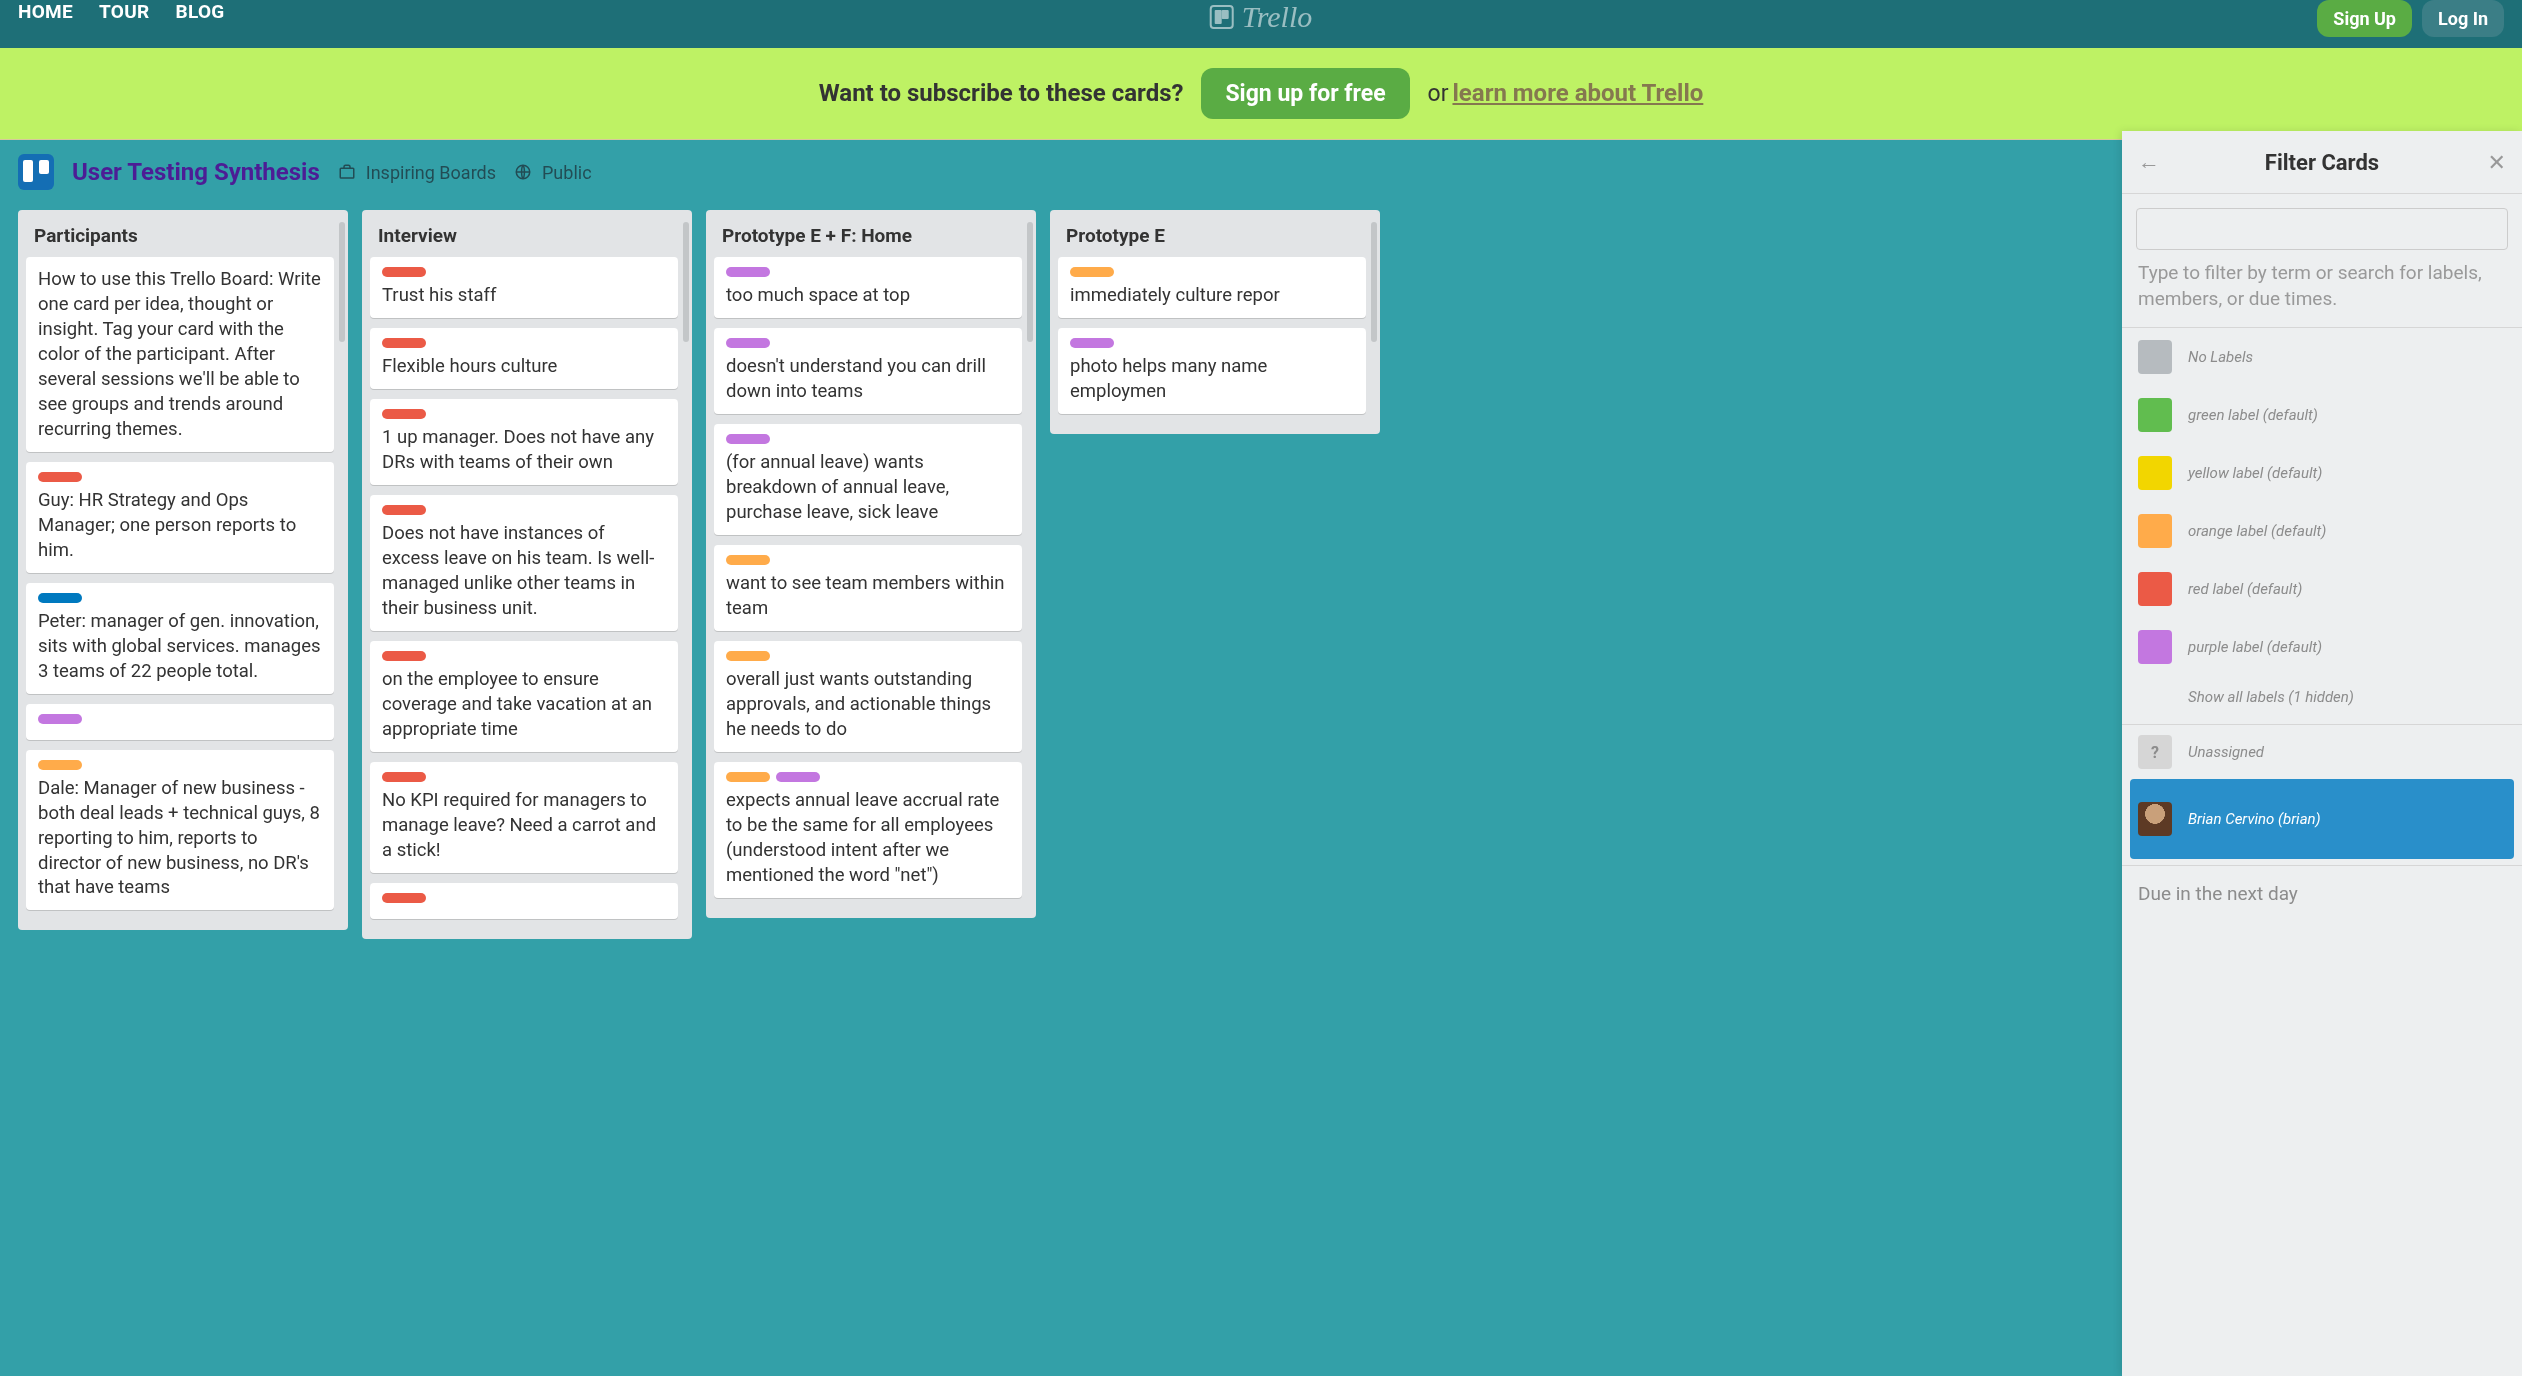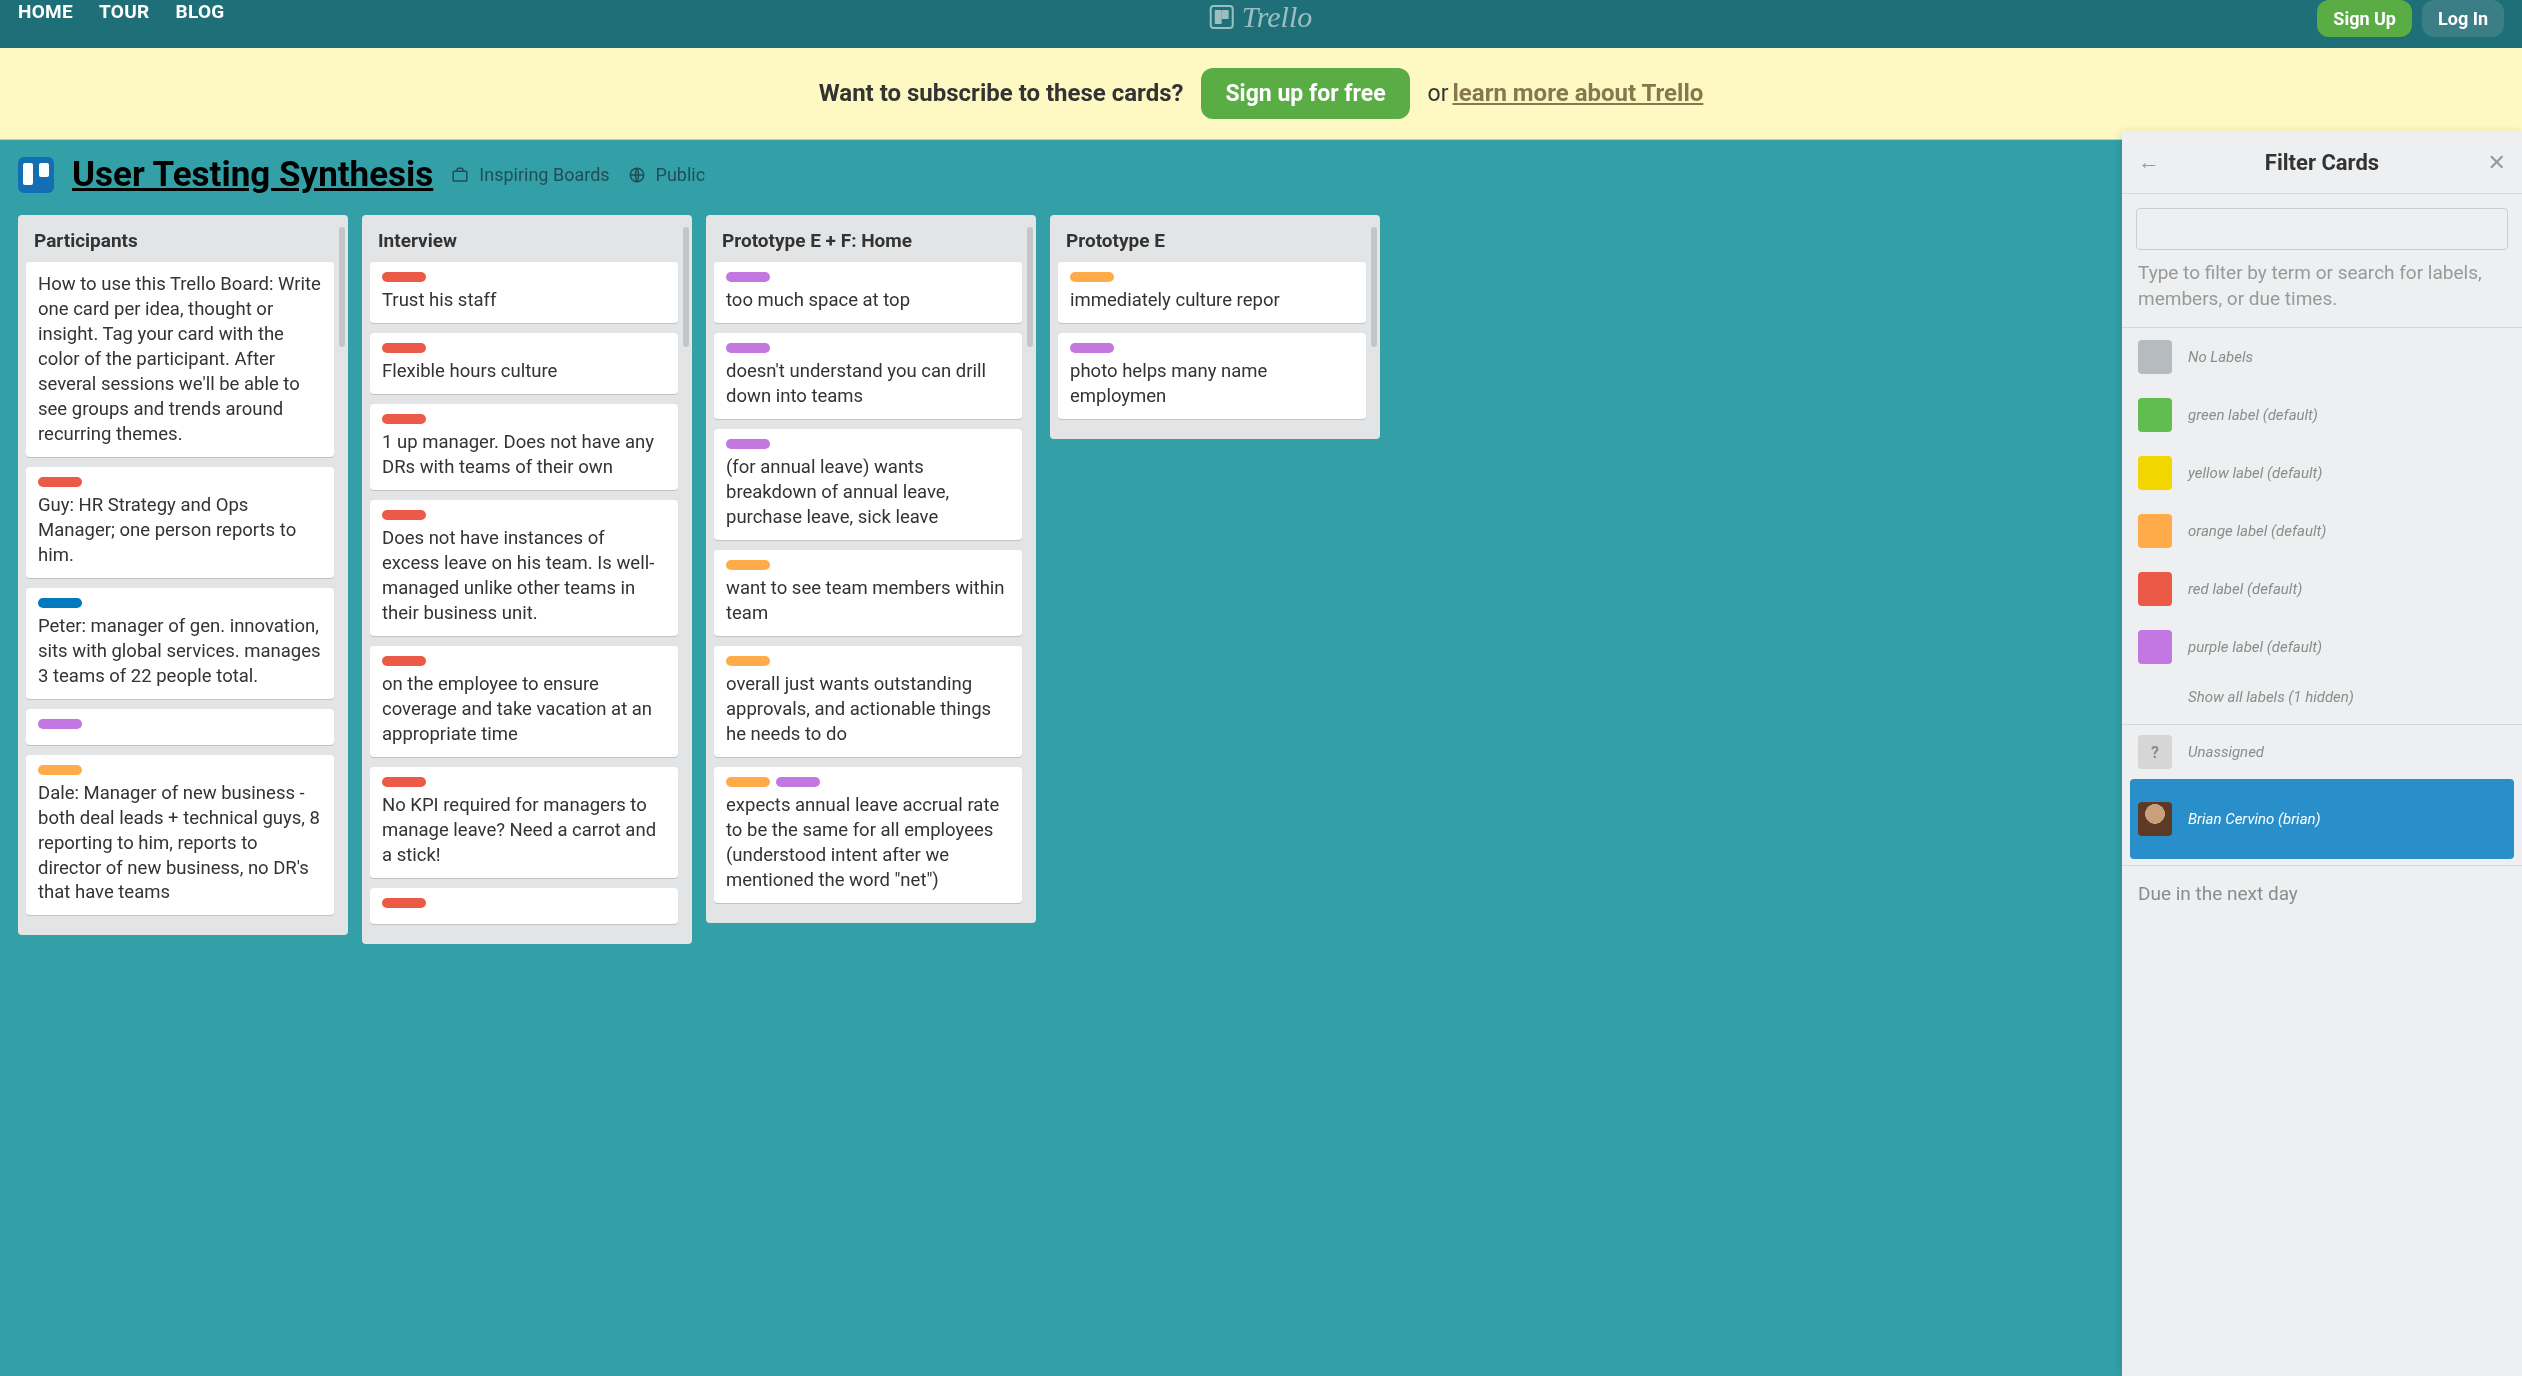--- a/index.html
+++ b/index.html
@@ -13,32 +13,32 @@
 .logo-mark { width: 24px; height: 24px; border: 2px solid #cfe0e2; border-radius: 4px; position: relative; }
 .logo-mark::before, .logo-mark::after { content: ""; position: absolute; background: #cfe0e2; top: 3px; width: 7px; border-radius: 1px; }
 .logo-mark::before { left: 3px; height: 14px; }
 .logo-mark::after { right: 3px; height: 9px; }
 .logo-text { font-family: "Brush Script MT", cursive; color: #cfe0e2; font-size: 30px; font-style: italic; }
 .topbar-right { margin-left: auto; display: flex; gap: 10px; }
 .btn { border: none; border-radius: 12px; font-weight: 700; font-size: 18px; padding: 8px 16px; cursor: pointer; color: #fff; }
 .btn-signup { background: #5aac44; }
 .btn-login { background: #3b7e86; }
 
-.banner { background: #fef9c3; padding: 20px 0; text-align: center; border-bottom: 1px solid #d8c99a; }
+.banner { background: #bef264; padding: 20px 0; text-align: center; border-bottom: 1px solid #d8c99a; }
 .banner-text { font-size: 24px; color: #333; font-weight: 700; display: inline-block; margin-right: 14px; }
 .banner .btn-signup { font-size: 23px; padding: 12px 24px; }
 .banner-or { font-size: 23px; margin-left: 14px; color: #333; }
 .banner-link { font-size: 24px; color: #85784f; text-decoration: underline; font-weight: 700; }
 
 .board-header { display: flex; align-items: center; gap: 18px; padding: 14px 18px 10px 18px; }
 .board-icon { width: 36px; height: 36px; background: #146eb4; border-radius: 6px; position: relative; }
 .board-icon::before, .board-icon::after { content: ""; position: absolute; background: #fff; top: 6px; width: 10px; border-radius: 2px; }
 .board-icon::before { left: 5px; height: 22px; }
 .board-icon::after { right: 5px; height: 14px; }
-.board-title { font-size: 35px; font-weight: 700; color: #000000; text-decoration: underline; }
+.board-title { font-size: 24px; font-weight: 700; color: #4c1d95; }
 .board-sub { display: flex; align-items: center; gap: 10px; color: #1d3039; opacity: 0.75; font-size: 18px; }
 .sub-icon { width: 18px; height: 18px; display: inline-flex; align-items: center; justify-content: center; }
 
 .board { display: flex; gap: 14px; padding: 10px 18px 20px 18px; height: calc(100% - 48px - 83px - 64px); overflow-x: auto; align-items: flex-start; }
 .list { background: #e2e4e6; border-radius: 4px; width: 330px; flex: 0 0 330px; padding: 10px 8px; max-height: 100%; display: flex; flex-direction: column; position: relative; }
 .list-title { font-size: 19px; font-weight: 700; color: #333; padding: 4px 8px 10px 8px; }
 .list-cards { overflow-y: auto; padding-right: 6px; }
 .list::after { content:""; position:absolute; top:12px; right:3px; width:6px; height:120px; background:#c3c6c8; border-radius:3px; }
 .card { background: #fff; border-radius: 4px; padding: 10px 12px; margin-bottom: 10px; box-shadow: 0 1px 0 rgba(0,0,0,0.15); font-size: 18.5px; color: #333; line-height: 1.35; }
 .labels { display: flex; gap: 6px; margin-bottom: 6px; }

